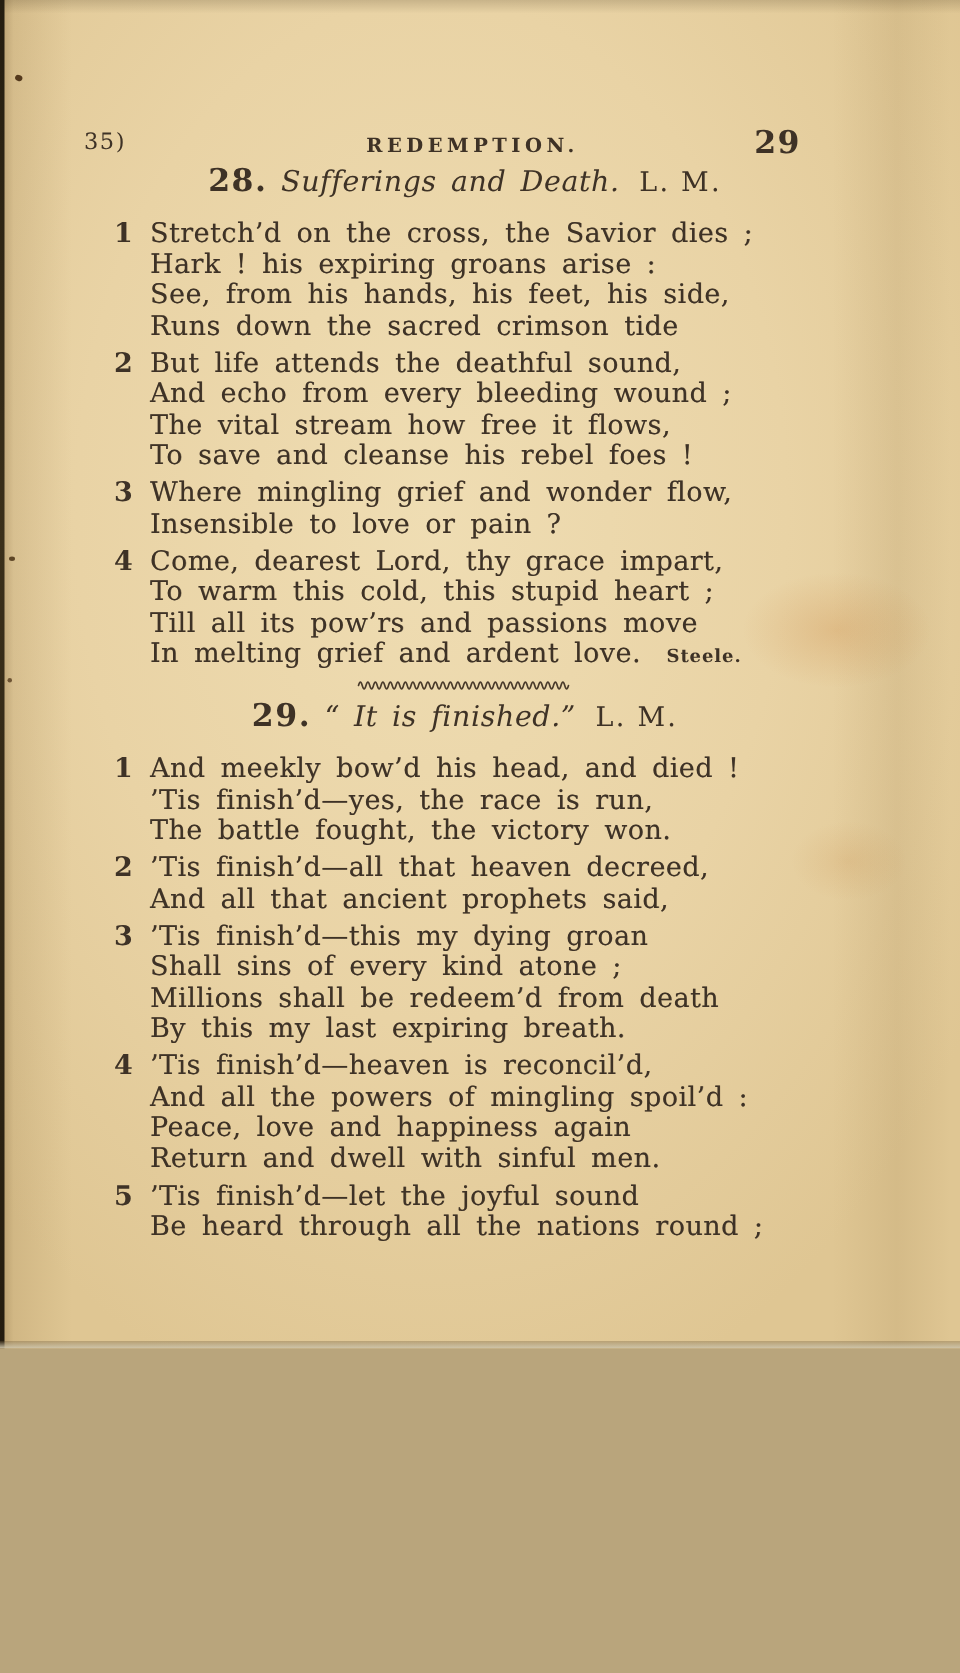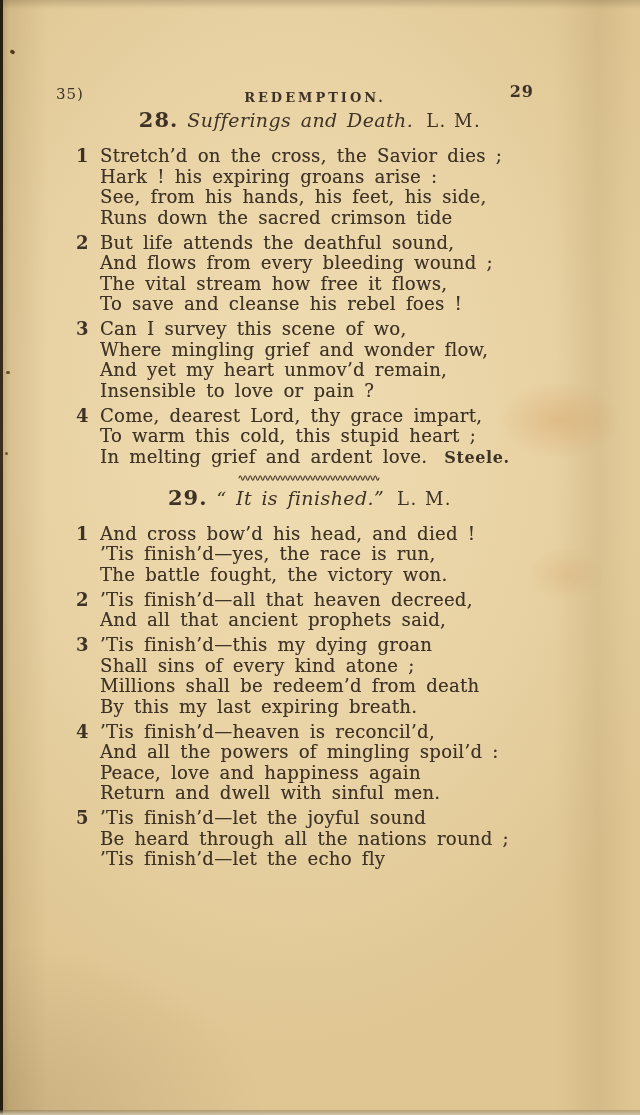--- a/index.html
+++ b/index.html
@@ -1,19 +1,19 @@
 <!DOCTYPE html>
 <html><head>
 <meta charset="utf-8">
 <style>
   html, body { margin: 0; padding: 0; background: #b9a57c; }
   .page {
     position: relative;
     width: 640px;
-    height: 1115px;
+    height: 899px;
     overflow: hidden;
     font-family: "DejaVu Serif", "Liberation Serif", serif;
     color: #3e3226;
     background:
       linear-gradient(180deg, rgba(70,55,30,.20) 0px, rgba(70,55,30,0) 9px),
       radial-gradient(90px 55px at 558px 420px, rgba(195,115,40,.22), rgba(195,115,40,0) 70%),
       radial-gradient(55px 38px at 566px 574px, rgba(195,130,60,.16), rgba(195,130,60,0) 70%),
       radial-gradient(420px 250px at -30px 1115px, rgba(110,85,40,.22), rgba(110,85,40,0) 70%),
       linear-gradient(90deg, rgba(110,82,40,.38) 0px, rgba(145,115,65,.18) 9px, rgba(145,115,65,0) 48px),
       linear-gradient(90deg, rgba(0,0,0,0) 555px, rgba(140,110,60,.13) 598px, rgba(0,0,0,0) 634px),
@@ -30,34 +30,34 @@
     z-index: 5;
   }
   .speck { position: absolute; border-radius: 50%; z-index: 4; }
   .speck.s1 { left: 10px; top: 50px;  width: 5px; height: 4px; background: #53391d; transform: rotate(25deg); }
   .speck.s2 { left: 6px;  top: 371px; width: 4px; height: 3px; background: #5d4526; }
   .speck.s3 { left: 5px;  top: 452px; width: 3px; height: 3px; background: #6d5433; }
 
   .header-left   { position: absolute; left: 56px; top: 85px; font-size: 15px; letter-spacing: 1px; }
   .header-title  { position: absolute; left: 0; right: 10px; top: 90px; text-align: center;
                    font-size: 13px; font-weight: bold; letter-spacing: 3px; }
-  .header-page   { position: absolute; right: 106px; top: 82px; font-size: 16px; font-weight: bold; letter-spacing: 1px; }
+  .header-page   { position: absolute; right: 106px; top: 82px; font-size: 21px; font-weight: bold; letter-spacing: 1px; }
 
   .content { position: absolute; left: 0; top: 12px; right: 0; padding-top: 53px; margin-top: 42px; }
 
   .hymn-heading { text-align: center; line-height: 26px; margin: 0 20px 11px 0; white-space: nowrap; }
   .hymn-number  { font-weight: bold; font-size: 21px; margin-right: 9px; letter-spacing: 1px; }
   .hymn-title   { font-style: italic; font-size: 19px; letter-spacing: .4px; word-spacing: 3px; }
   .hymn-meter   { font-size: 18px; margin-left: 13px; letter-spacing: 1.5px; font-weight: 500; }
 
   .stanza { position: relative; padding-left: 100px; margin-bottom: 4.5px; }
   .stanza-number { position: absolute; left: 76px; top: 0; font-size: 18px; font-weight: bold; line-height: 20.5px; }
   .line { font-size: 18px; line-height: 20.5px; letter-spacing: .3px; word-spacing: 4px; white-space: nowrap;
           text-shadow: .2px .2px 0 rgba(62,50,38,.45); }
-  .attribution { font-size: 16px; font-weight: bold; margin-left: 17px; letter-spacing: .6px;
+  .attribution { font-size: 12px; font-weight: bold; margin-left: 17px; letter-spacing: .6px;
                  text-shadow: none; vertical-align: baseline; }
 
   .divider { text-align: center; height: 10px; margin: 4px 20px 2px 0; }
   .divider svg { display: inline-block; vertical-align: top; }
 </style>
 </head>
 <body>
 
 <div class="page">
   <span class="speck s1"></span>
@@ -74,46 +74,45 @@
         <div class="stanza">
           <span class="stanza-number">1</span>
           <div class="line"><span class="line-text">Stretch’d on the cross, the Savior dies ;</span></div>
           <div class="line"><span class="line-text">Hark ! his expiring groans arise :</span></div>
           <div class="line"><span class="line-text">See, from his hands, his feet, his side,</span></div>
           <div class="line"><span class="line-text">Runs down the sacred crimson tide</span></div>
         </div>
         <div class="stanza">
           <span class="stanza-number">2</span>
           <div class="line"><span class="line-text">But life attends the deathful sound,</span></div>
-          <div class="line"><span class="line-text">And flows from every bleeding wound ;</span></div>
+          <div class="line"><span class="line-text">And echo from every bleeding wound ;</span></div>
           <div class="line"><span class="line-text">The vital stream how free it flows,</span></div>
           <div class="line"><span class="line-text">To save and cleanse his rebel foes !</span></div>
         </div>
         <div class="stanza">
           <span class="stanza-number">3</span>
-          <div class="line"><span class="line-text">Can I survey this scene of wo,</span></div>
           <div class="line"><span class="line-text">Where mingling grief and wonder flow,</span></div>
-          <div class="line"><span class="line-text">And yet my heart unmov’d remain,</span></div>
           <div class="line"><span class="line-text">Insensible to love or pain ?</span></div>
         </div>
         <div class="stanza">
           <span class="stanza-number">4</span>
           <div class="line"><span class="line-text">Come, dearest Lord, thy grace impart,</span></div>
           <div class="line"><span class="line-text">To warm this cold, this stupid heart ;</span></div>
+          <div class="line"><span class="line-text">Till all its pow’rs and passions move</span></div>
           <div class="line"><span class="line-text">In melting grief and ardent love.</span><span class="attribution">Steele.</span></div>
         </div>
       </section>
       <div class="divider"><svg width="144" height="10" viewBox="0 0 144 10">
           <path d="M1 5 q1.25 -4.5 2.5 0 q1.25 4.5 2.5 0 q1.25 -4.5 2.5 0 q1.25 4.5 2.5 0 q1.25 -4.5 2.5 0 q1.25 4.5 2.5 0 q1.25 -4.5 2.5 0 q1.25 4.5 2.5 0 q1.25 -4.5 2.5 0 q1.25 4.5 2.5 0 q1.25 -4.5 2.5 0 q1.25 4.5 2.5 0 q1.25 -4.5 2.5 0 q1.25 4.5 2.5 0 q1.25 -4.5 2.5 0 q1.25 4.5 2.5 0 q1.25 -4.5 2.5 0 q1.25 4.5 2.5 0 q1.25 -4.5 2.5 0 q1.25 4.5 2.5 0 q1.25 -4.5 2.5 0 q1.25 4.5 2.5 0 q1.25 -4.5 2.5 0 q1.25 4.5 2.5 0 q1.25 -4.5 2.5 0 q1.25 4.5 2.5 0 q1.25 -4.5 2.5 0 q1.25 4.5 2.5 0 q1.25 -4.5 2.5 0 q1.25 4.5 2.5 0 q1.25 -4.5 2.5 0 q1.25 4.5 2.5 0 q1.25 -4.5 2.5 0 q1.25 4.5 2.5 0 q1.25 -4.5 2.5 0 q1.25 4.5 2.5 0 q1.25 -4.5 2.5 0 q1.25 4.5 2.5 0 q1.25 -4.5 2.5 0 q1.25 4.5 2.5 0 q1.25 -4.5 2.5 0 q1.25 4.5 2.5 0 q1.25 -4.5 2.5 0 q1.25 4.5 2.5 0 q1.25 -4.5 2.5 0 q1.25 4.5 2.5 0 q1.25 -4.5 2.5 0 q1.25 4.5 2.5 0 q1.25 -4.5 2.5 0 q1.25 4.5 2.5 0 q1.25 -4.5 2.5 0 q1.25 4.5 2.5 0 q1.25 -4.5 2.5 0 q1.25 4.5 2.5 0 q1.25 -4.5 2.5 0 q1.25 4.5 2.5 0" fill="none" stroke="#4a3b2b" stroke-width="1.1" stroke-linecap="round"></path>
         </svg></div>
       <section class="hymn">
         <div class="hymn-heading"><span class="hymn-number">29.</span><span class="hymn-title">“ It is finished.”</span><span class="hymn-meter">L. M.</span></div>
         <div class="stanza">
           <span class="stanza-number">1</span>
-          <div class="line"><span class="line-text">And cross bow’d his head, and died !</span></div>
+          <div class="line"><span class="line-text">And meekly bow’d his head, and died !</span></div>
           <div class="line"><span class="line-text">’Tis finish’d—yes, the race is run,</span></div>
           <div class="line"><span class="line-text">The battle fought, the victory won.</span></div>
         </div>
         <div class="stanza">
           <span class="stanza-number">2</span>
           <div class="line"><span class="line-text">’Tis finish’d—all that heaven decreed,</span></div>
           <div class="line"><span class="line-text">And all that ancient prophets said,</span></div>
         </div>
         <div class="stanza">
           <span class="stanza-number">3</span>
@@ -126,17 +125,16 @@
           <span class="stanza-number">4</span>
           <div class="line"><span class="line-text">’Tis finish’d—heaven is reconcil’d,</span></div>
           <div class="line"><span class="line-text">And all the powers of mingling spoil’d :</span></div>
           <div class="line"><span class="line-text">Peace, love and happiness again</span></div>
           <div class="line"><span class="line-text">Return and dwell with sinful men.</span></div>
         </div>
         <div class="stanza">
           <span class="stanza-number">5</span>
           <div class="line"><span class="line-text">’Tis finish’d—let the joyful sound</span></div>
           <div class="line"><span class="line-text">Be heard through all the nations round ;</span></div>
-          <div class="line"><span class="line-text">’Tis finish’d—let the echo fly</span></div>
         </div>
       </section>
     </div>
 </div>
 
 </body></html>

